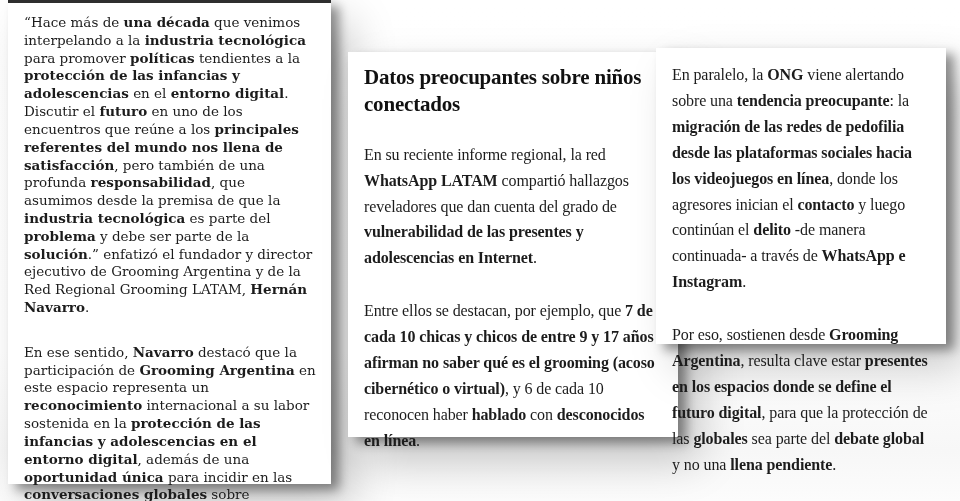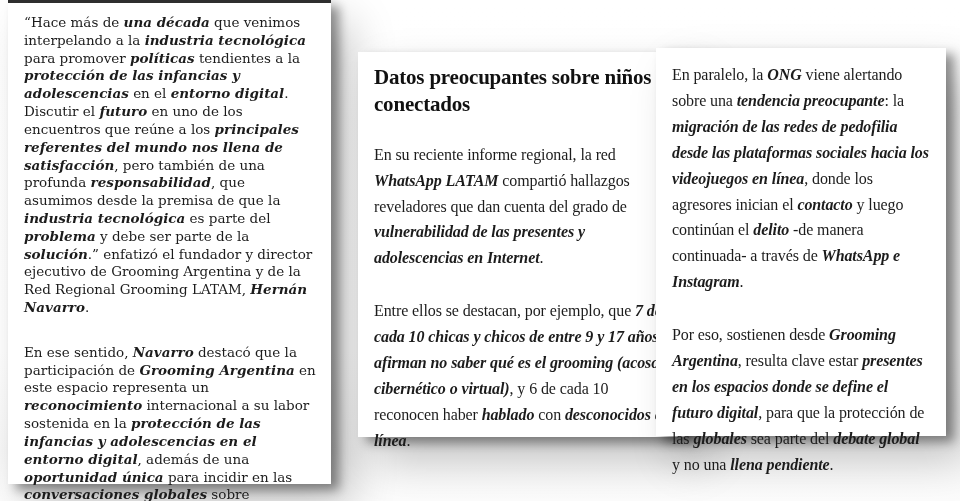--- a/index.html
+++ b/index.html
@@ -26,51 +26,51 @@
     width: 323px;
     height: 484px;
     padding: 11px 14px 10px 16px;
     border-top: 3px solid #2e2e2e;
     font-family: "DejaVu Serif", serif;
     font-size: 13.5px;
     line-height: 1.32;
     box-shadow: 8px 6px 10px rgba(0,0,0,0.40), 20px 22px 42px rgba(0,0,0,0.22);
   }
   .card-middle {
-    left: 358px;
+    left: 348px;
     top: 52px;
     width: 330px;
     height: 385px;
     padding: 12px 16px 10px 16px;
     font-family: "Liberation Serif", serif;
     font-size: 16px;
     line-height: 1.62;
     letter-spacing: -0.1px;
     box-shadow: 8px 6px 10px rgba(0,0,0,0.40), 20px 22px 42px rgba(0,0,0,0.22);
   }
   .card-right {
     left: 656px;
     top: 48px;
     width: 290px;
-    height: 388px;
+    height: 296px;
     padding: 14px 16px 10px 16px;
     font-family: "Liberation Serif", serif;
     font-size: 16px;
     line-height: 1.62;
     letter-spacing: -0.1px;
     box-shadow: 8px 6px 10px rgba(0,0,0,0.40), 20px 22px 42px rgba(0,0,0,0.22);
   }
   .card p {
     margin: 0 0 16px 0;
   }
   .card-middle p, .card-right p {
     margin: 0 0 22px 0;
   }
   .card p:last-child { margin-bottom: 0; margin-top: 27px; }
-  .card b { font-weight: bold; font-style: italic; }
+  .card b { font-weight: bold; }
   h2.clip-heading {
     margin: 0 0 24px 0;
     font-family: "Liberation Serif", serif;
     font-size: 21px;
     line-height: 1.28;
     font-weight: bold;
     color: #111111;
     letter-spacing: -0.2px;
   }
 </style>

